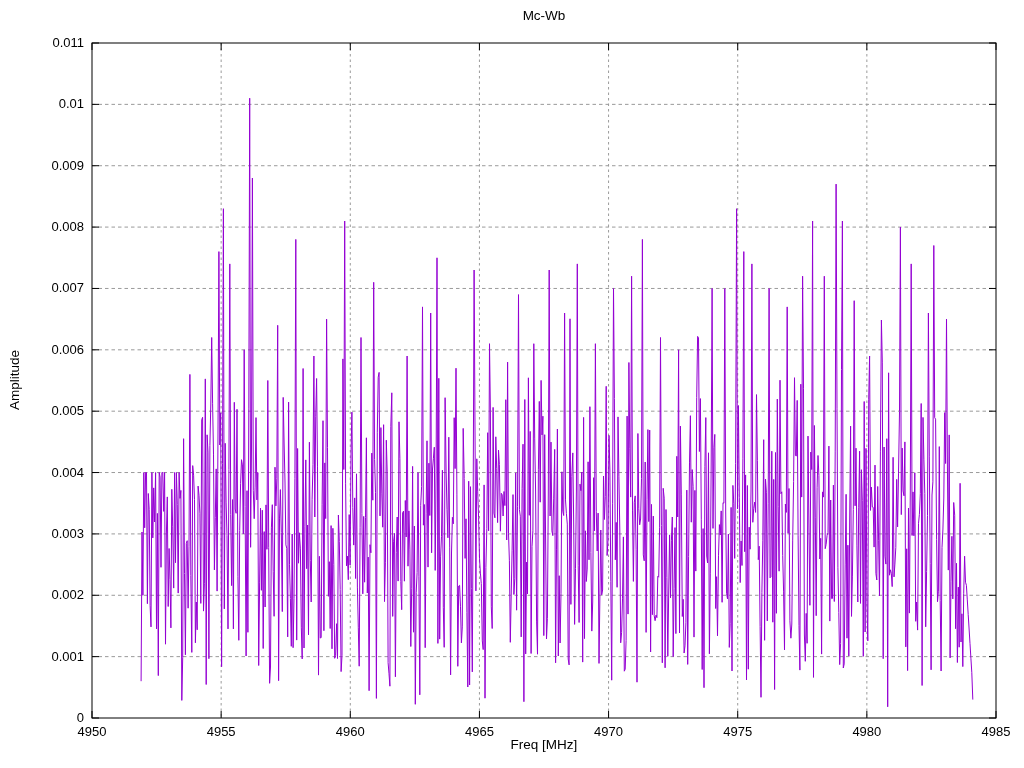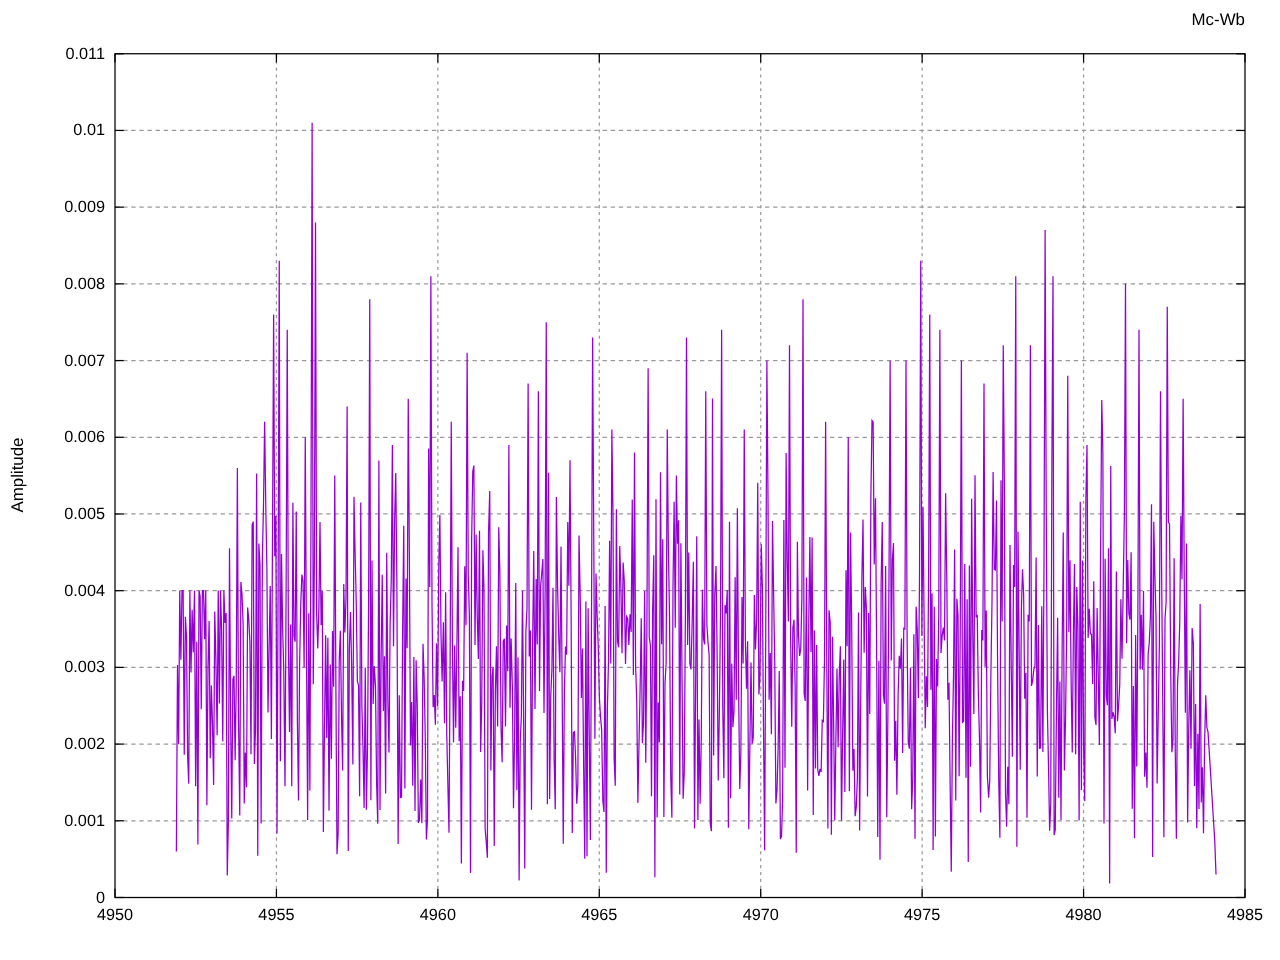--- a/index.html
+++ b/index.html
@@ -4,40 +4,41 @@
 <style>
   html,body{margin:0;padding:0;}
   body{
     width:1024px;height:768px;background:#ffffff;
     font-family:"Liberation Sans", sans-serif;color:#000;
     position:relative;overflow:hidden;
   }
   .chart{margin:0;position:absolute;inset:0;width:1024px;height:768px;}
   .chart-title{
     position:absolute;left:92px;top:8px;width:904px;
-    text-align:right;font-size:13.5px;line-height:16px;
+    text-align:center;font-size:13.5px;line-height:16px;
   }
   .y-label{
     position:absolute;left:14px;top:380px;
     transform:translate(-50%,-50%) rotate(-90deg);
     font-size:13.5px;white-space:nowrap;
   }
   .x-label{
     position:absolute;left:92px;top:737px;width:904px;
     text-align:center;font-size:13.5px;
   }
   svg{position:absolute;left:0;top:0;}
   text{font-family:"Liberation Sans", sans-serif;font-size:13px;fill:#000;}
 </style>
 </head>
 <body>
 
 <figure class="chart">
   <div class="chart-title">Mc-Wb</div>
   <div class="y-label">Amplitude</div>
+  <div class="x-label">Freq [MHz]</div>
   <svg id="plot" width="1024" height="768">
     <g id="g-grid">
         <line x1="221.14285714285714" y1="43" x2="221.14285714285714" y2="718" stroke="#9a9a9a" stroke-width="1" stroke-dasharray="2.5,3"></line>
         <line x1="350.2857142857143" y1="43" x2="350.2857142857143" y2="718" stroke="#9a9a9a" stroke-width="1" stroke-dasharray="2.5,3"></line>
         <line x1="479.42857142857144" y1="43" x2="479.42857142857144" y2="718" stroke="#9a9a9a" stroke-width="1" stroke-dasharray="2.5,3"></line>
         <line x1="608.5714285714286" y1="43" x2="608.5714285714286" y2="718" stroke="#9a9a9a" stroke-width="1" stroke-dasharray="2.5,3"></line>
         <line x1="737.7142857142857" y1="43" x2="737.7142857142857" y2="718" stroke="#9a9a9a" stroke-width="1" stroke-dasharray="2.5,3"></line>
         <line x1="866.8571428571429" y1="43" x2="866.8571428571429" y2="718" stroke="#9a9a9a" stroke-width="1" stroke-dasharray="2.5,3"></line>
         <line x1="92" y1="656.6363636363636" x2="996" y2="656.6363636363636" stroke="#9a9a9a" stroke-width="1" stroke-dasharray="3.5,3"></line>
         <line x1="92" y1="595.2727272727273" x2="996" y2="595.2727272727273" stroke="#9a9a9a" stroke-width="1" stroke-dasharray="3.5,3"></line>

